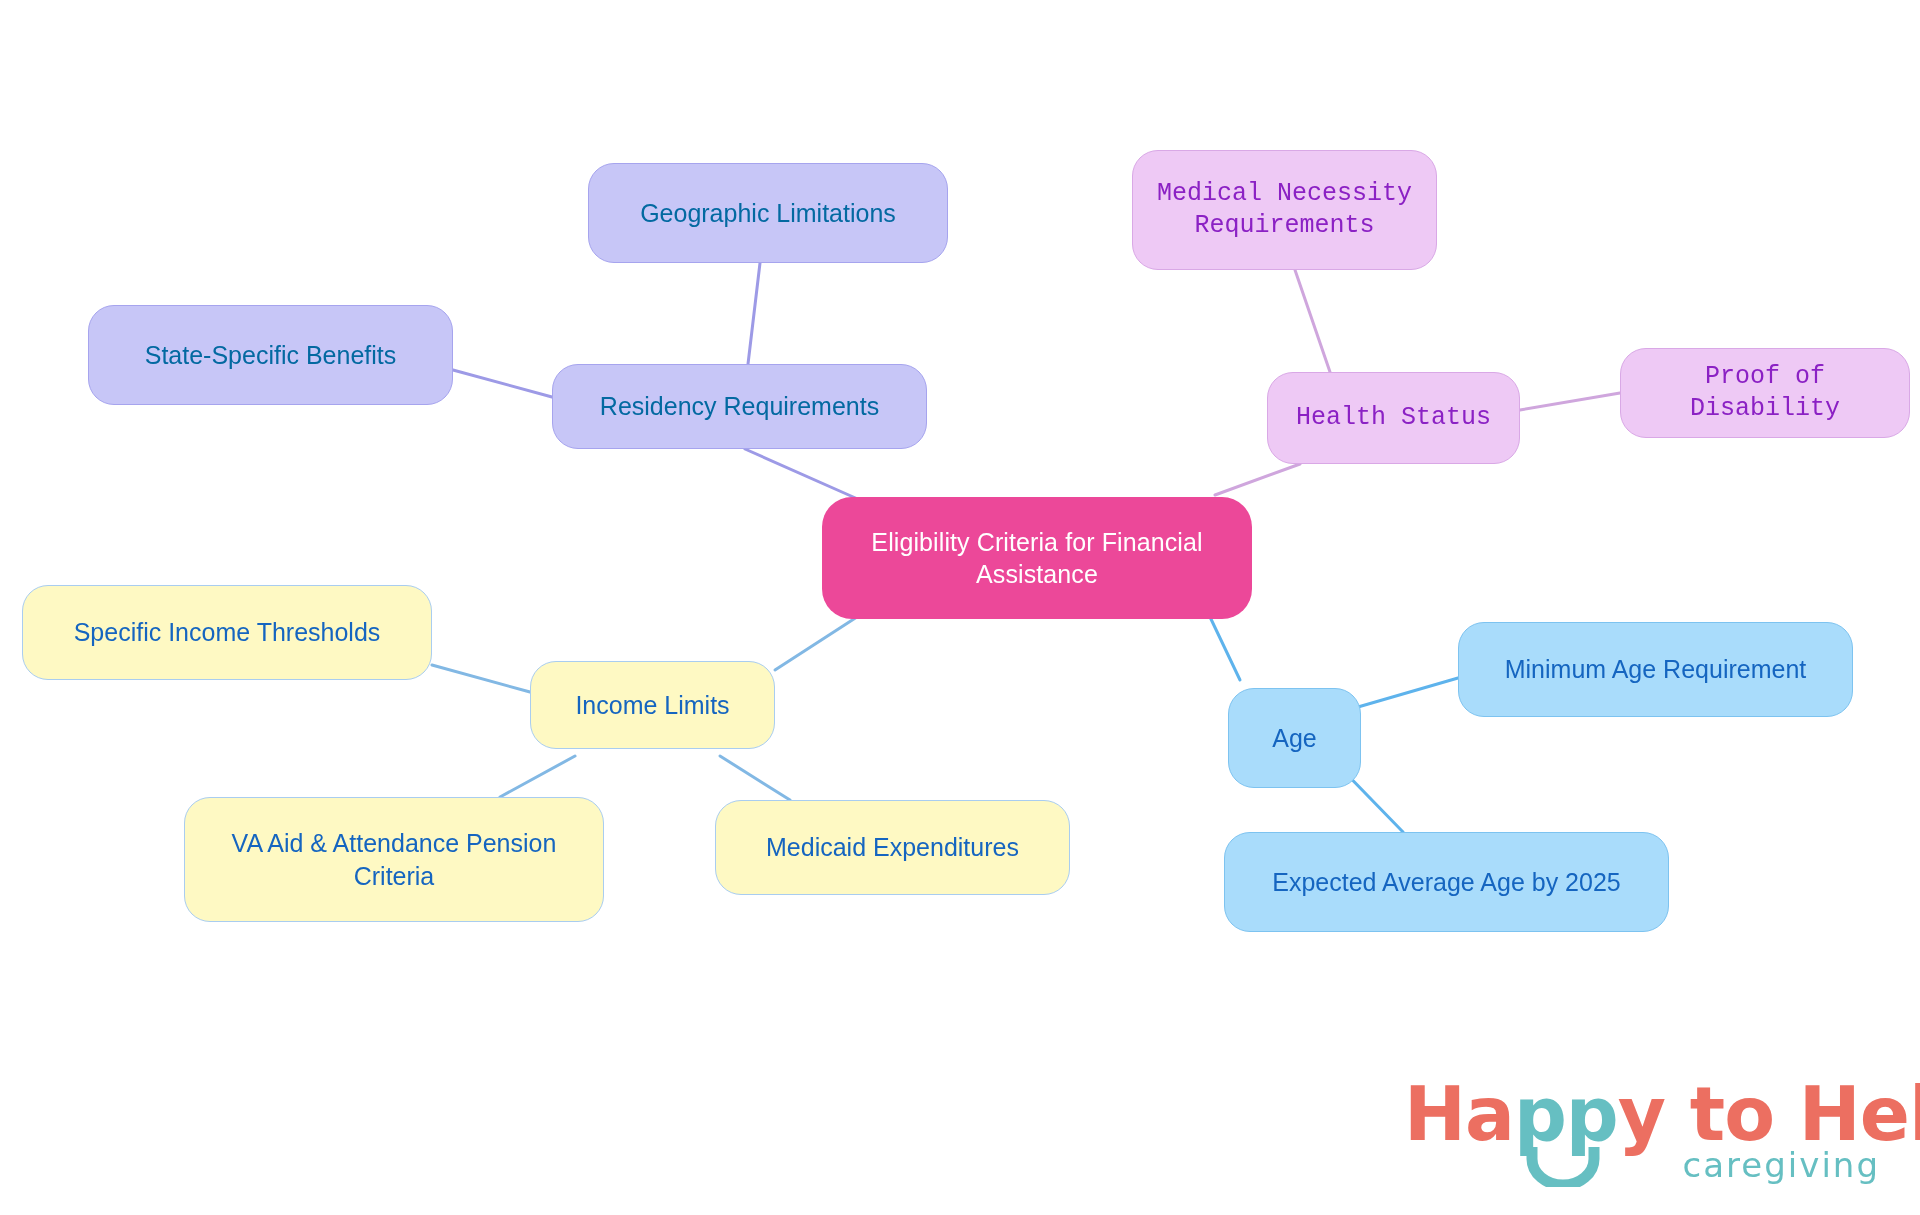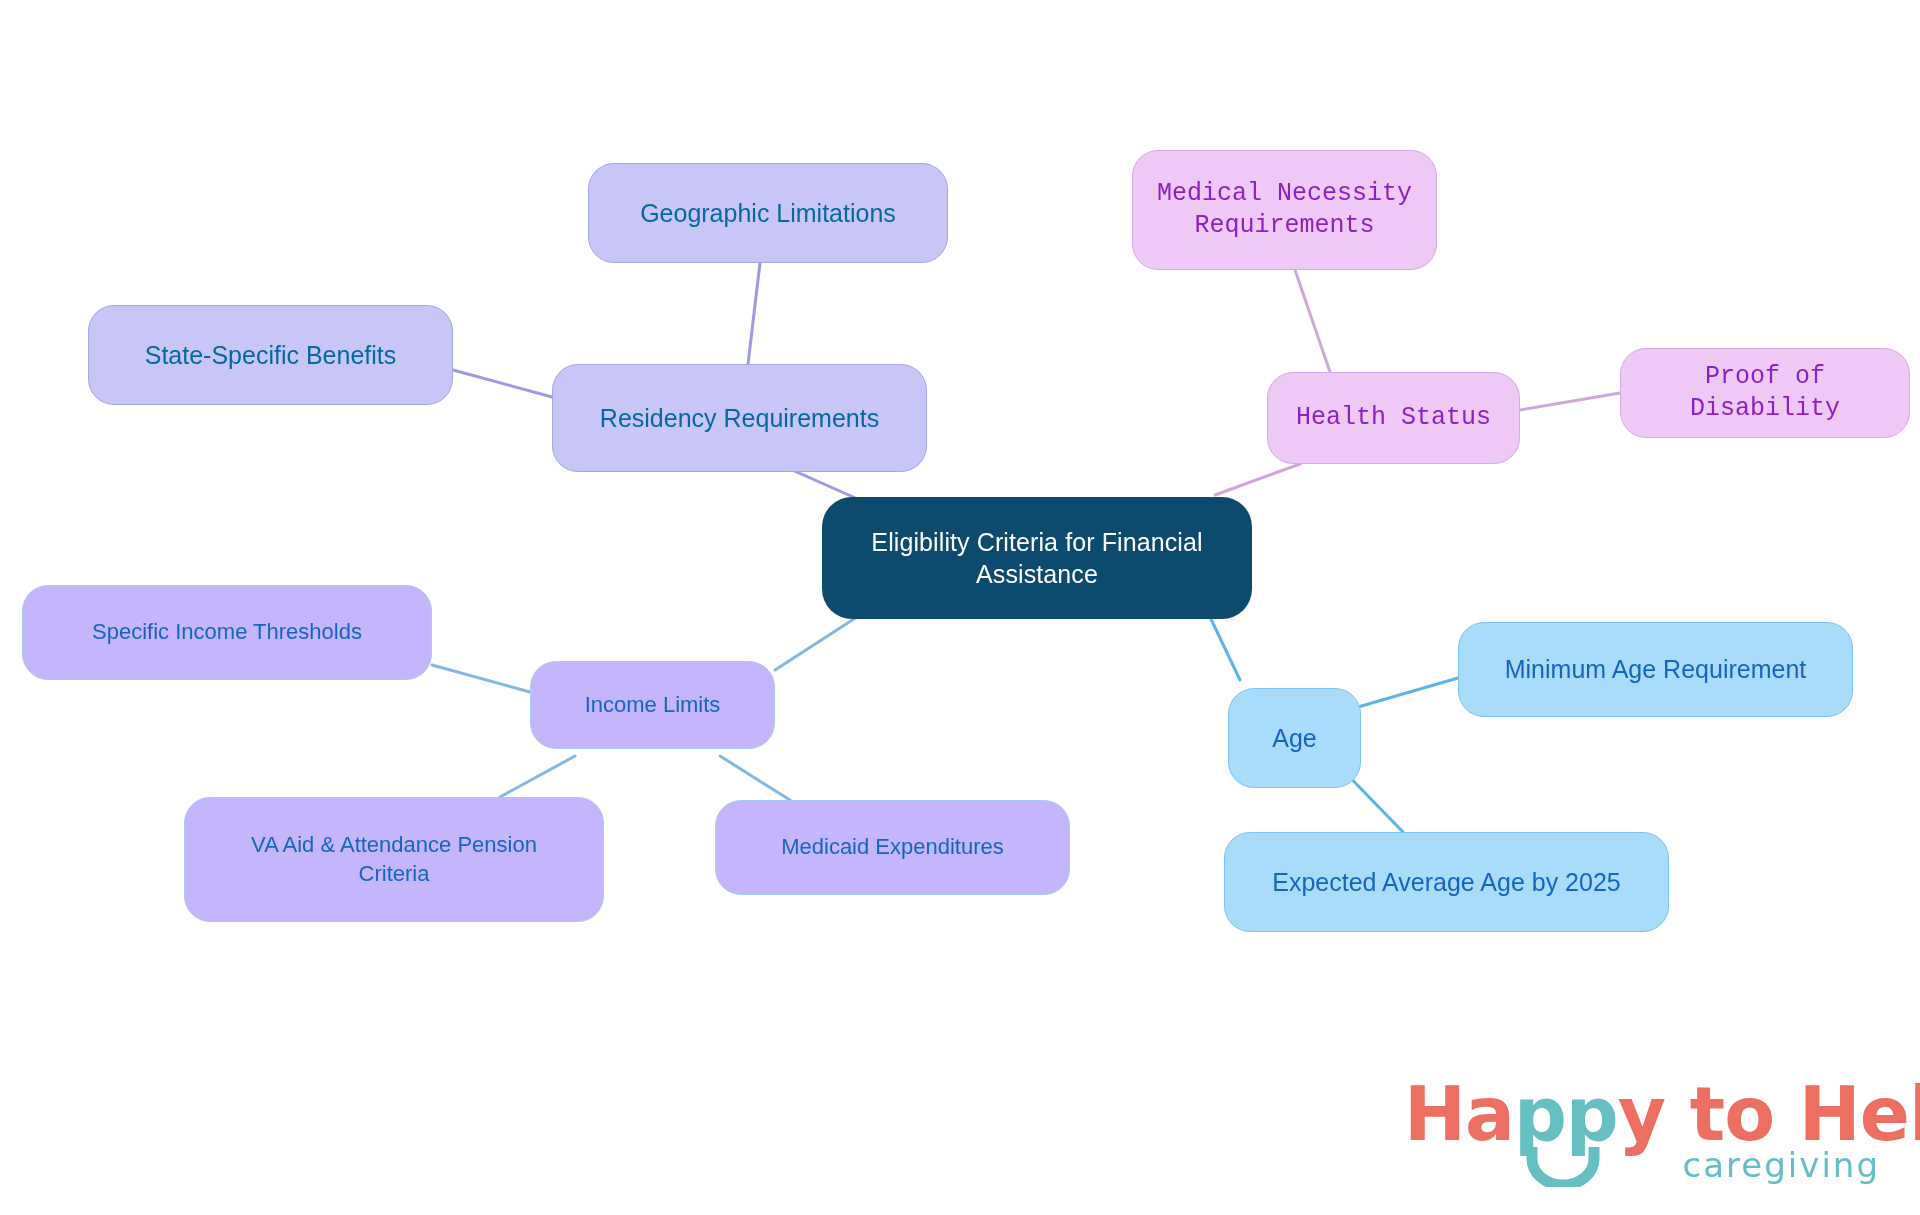--- a/index.html
+++ b/index.html
@@ -29,21 +29,21 @@
     align-items: center;
     justify-content: center;
     text-align: center;
     border-radius: 26px;
     border: 1px solid transparent;
     line-height: 1.3;
     padding: 6px 14px;
     white-space: pre-line;
   }
   .node.root {
-    background: #0c4a6e;
+    background: #ec4899;
     border: none;
     color: #ffffff;
     border-radius: 30px;
     font-size: 25px;
     letter-spacing: .1px;
   }
   .node.purple {
     background: #c7c6f7;
     border-color: #a6a4ee;
     color: #0369a1;
@@ -51,24 +51,24 @@
     text-align: right;
   }
   .node.violet {
     background: #eec9f5;
     border-color: #d9a8e6;
     color: #8b21c4;
     font-size: 25px;
     font-family: Liberation Mono, monospace;
   }
   .node.blue-pale {
-    background: #c4b5fd;
+    background: #fef9c3;
     border-color: #a9cdf0;
     color: #1565c0;
-    font-size: 22px;
+    font-size: 25px;
   }
   .node.blue-bright {
     background: #a9dcfb;
     border-color: #7dc3f0;
     color: #1565c0;
     font-size: 25px;
   }
   
   #logo {
     position: absolute;
@@ -124,21 +124,21 @@
       <line x1="720" y1="756" x2="790" y2="800" stroke="#82b8e4" stroke-width="3" stroke-linecap="round"></line>
       <line x1="1210" y1="617" x2="1240" y2="680" stroke="#5eb3ec" stroke-width="3" stroke-linecap="round"></line>
       <line x1="1358" y1="707" x2="1458" y2="678" stroke="#5eb3ec" stroke-width="3" stroke-linecap="round"></line>
       <line x1="1333" y1="760" x2="1403" y2="832" stroke="#5eb3ec" stroke-width="3" stroke-linecap="round"></line>
     </svg>
 
   <div class="node root" style="left:822px; top:497px; width:430px; height:122px;">
     <span>Eligibility Criteria for Financial Assistance</span>
   </div>
 
-  <div class="node purple" style="left:552px; top:364px; width:375px; height:108px;">
+  <div class="node purple" style="left:552px; top:364px; width:375px; height:85px;">
     <span>Residency Requirements</span>
   </div>
   <div class="node purple" style="left:588px; top:163px; width:360px; height:100px;">
     <span>Geographic Limitations</span>
   </div>
   <div class="node purple" style="left:88px; top:305px; width:365px; height:100px;">
     <span>State-Specific Benefits</span>
   </div>
 
   <div class="node violet" style="left:1267px; top:372px; width:253px; height:92px;">

